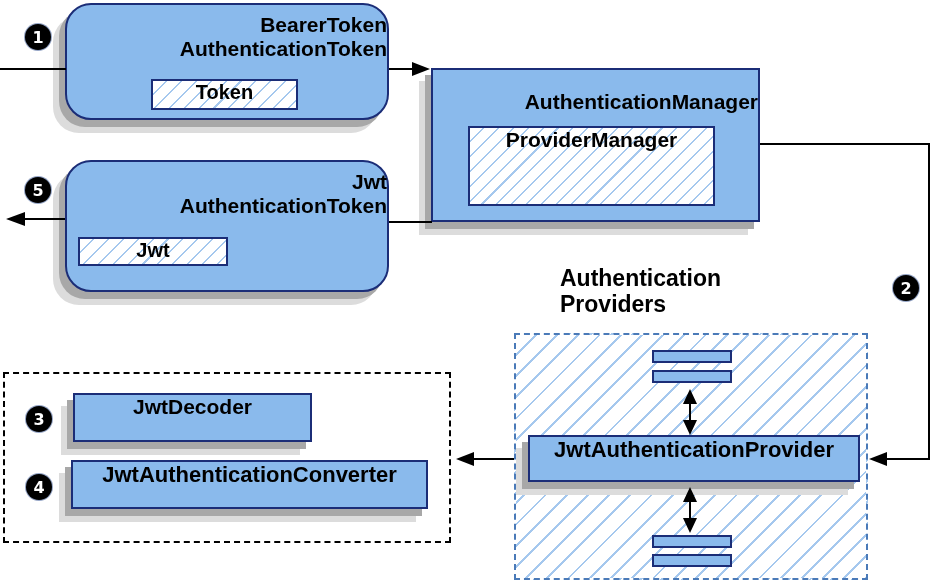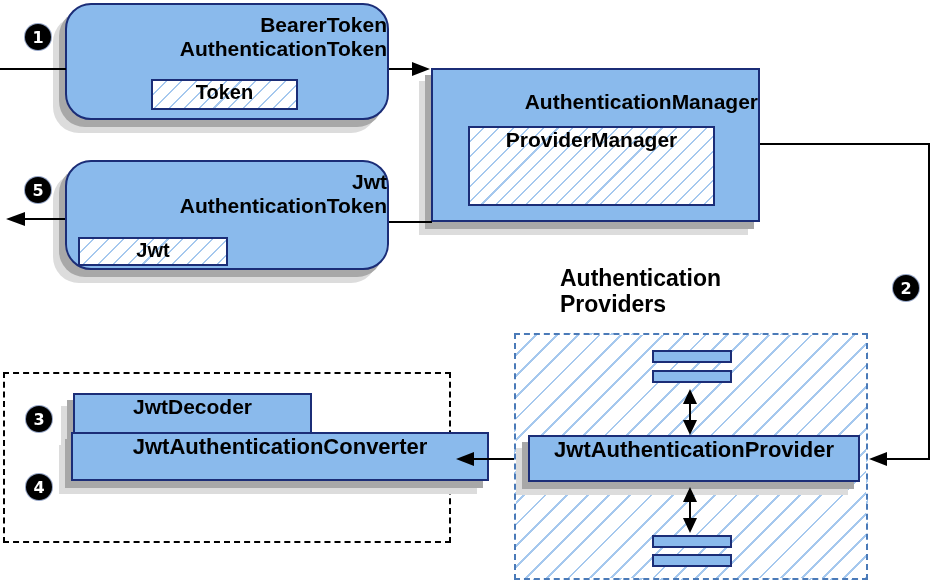--- a/index.html
+++ b/index.html
@@ -85,21 +85,21 @@
 
   <div class="snode" style="left:431px;top:68px;width:329px;height:154px">
     <div class="ntitle" style="padding-top:20px">
       <span>AuthenticationManager</span>
     </div>
     <div class="field hatch" style="left:35px;top:56px;width:247px;height:80px;font-size:21px">
       <span>ProviderManager</span>
     </div>
   </div>
 
-  <div class="rnode" style="left:65px;top:160px;width:324px;height:110px">
+  <div class="rnode" style="left:65px;top:160px;width:324px;height:132px">
     <div class="ntitle">
       <span>Jwt</span><br>
       <span>AuthenticationToken</span>
     </div>
     <div class="field hatch" style="left:11px;top:75px;width:150px;height:29px">
       <span>Jwt</span>
     </div>
   </div>
 
   <div class="glabel" style="left:560px;top:265px;width:260px">
@@ -118,21 +118,21 @@
 
   <div class="bar" style="left:652px;top:535px"></div>
   <div class="bar" style="left:652px;top:554px"></div>
 
   <div class="blackdash" style="left:3px;top:372px;width:448px;height:171px"></div>
 
   <div class="snode center" style="left:73px;top:393px;width:239px;height:49px">
     <span class="node-label" style="font-size:21px">JwtDecoder</span>
   </div>
 
-  <div class="snode center" style="left:71px;top:432px;width:418px;height:49px">
+  <div class="snode center" style="left:71px;top:460px;width:357px;height:49px">
     <span class="node-label">JwtAuthenticationConverter</span>
   </div>
 
   <div class="badge" style="left:25px;top:24px">
     <span>1</span>
   </div>
   <div class="badge" style="left:893px;top:275px">
     <span>2</span>
   </div>
   <div class="badge" style="left:26px;top:406px">

